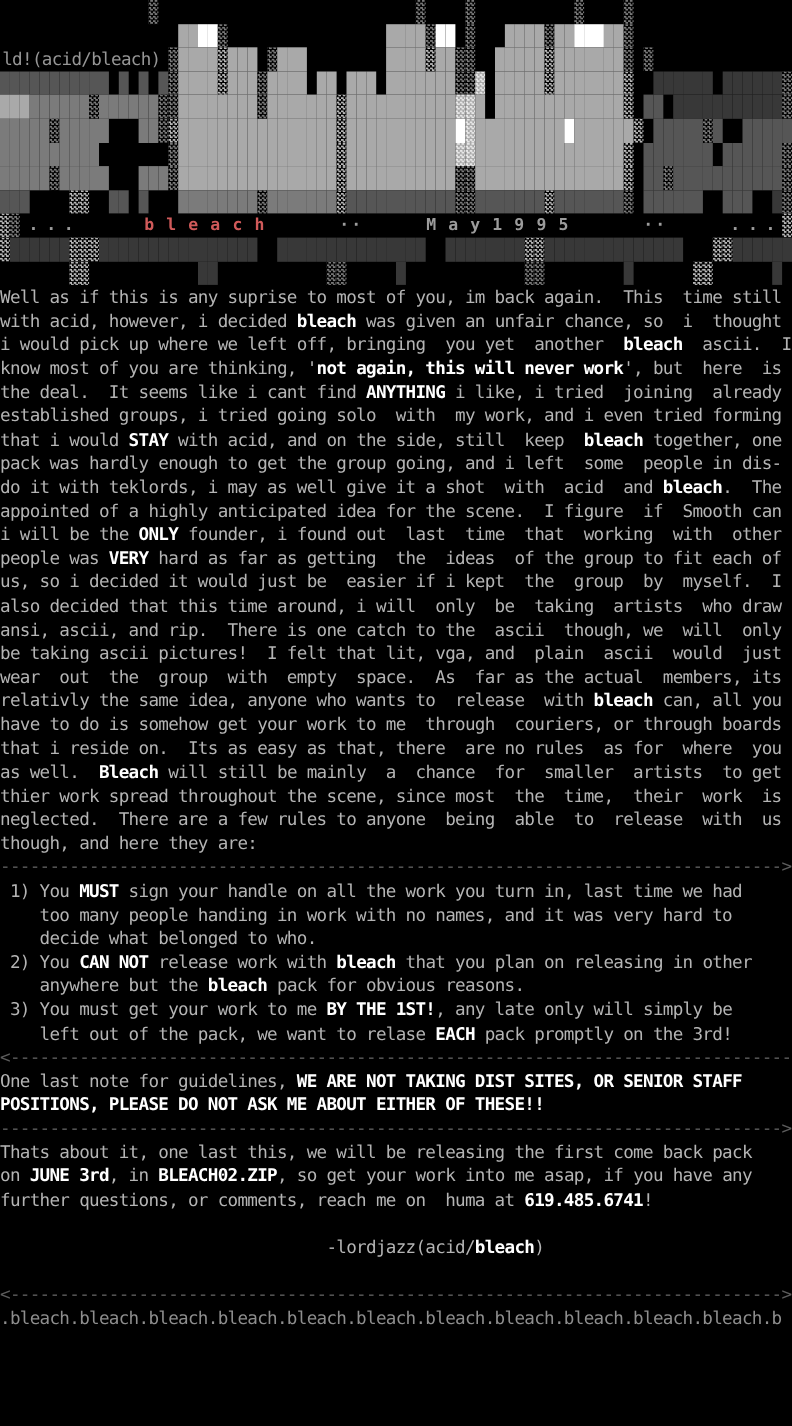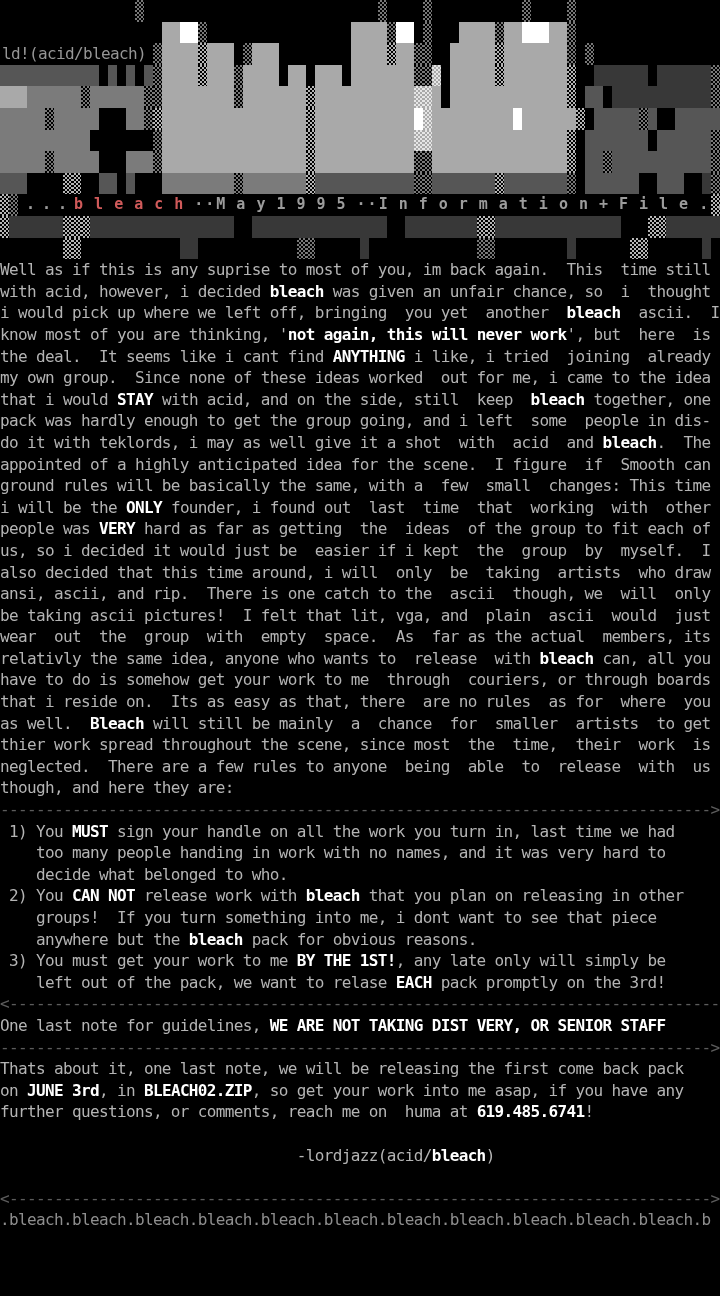--- a/index.html
+++ b/index.html
@@ -1025,63 +1025,61 @@
     </div>
 
   <div class="corner">ld!(acid/bleach)</div>
 
   <div class="title-row">
     <span class="tseg dots">...</span>
     <span class="tseg ls red">bleach</span>
     <span class="tseg middots">··</span>
     <span class="tseg ls">May1995</span>
     <span class="tseg middots">··</span>
-    <span class="tseg ls">Information+File</span>
     <span class="tseg dots">...</span>
   </div>
 
   <div class="bodytext" id="bodytext">
       <div class="line"><span class="seg-n">Well as if this is any suprise to most of you, im back again.  This  time still</span></div>
       <div class="line"><span class="seg-n">with acid, however, i decided </span><span class="seg-b">bleach</span><span class="seg-n"> was given an unfair chance, so  i  thought</span></div>
       <div class="line"><span class="seg-n">i would pick up where we left off, bringing  you yet  another  </span><span class="seg-b">bleach</span><span class="seg-n">  ascii.  I</span></div>
       <div class="line"><span class="seg-n">know most of you are thinking, '</span><span class="seg-b">not again, this will never work</span><span class="seg-n">', but  here  is</span></div>
       <div class="line"><span class="seg-n">the deal.  It seems like i cant find </span><span class="seg-b">ANYTHING</span><span class="seg-n"> i like, i tried  joining  already</span></div>
-      <div class="line"><span class="seg-n">my own group.  Since none of these ideas worked  out for me, i came to the idea</span></div>
+      <div class="line"><span class="seg-n">established groups, i tried going solo  with  my work, and i even tried forming</span></div>
       <div class="line"><span class="seg-n">that i would </span><span class="seg-b">STAY</span><span class="seg-n"> with acid, and on the side, still  keep  </span><span class="seg-b">bleach</span><span class="seg-n"> together, one</span></div>
       <div class="line"><span class="seg-n">pack was hardly enough to get the group going, and i left  some  people in dis-</span></div>
       <div class="line"><span class="seg-n">do it with teklords, i may as well give it a shot  with  acid  and </span><span class="seg-b">bleach</span><span class="seg-n">.  The</span></div>
       <div class="line"><span class="seg-n">appointed of a highly anticipated idea for the scene.  I figure  if  Smooth can</span></div>
-      <div class="line"><span class="seg-n">ground rules will be basically the same, with a  few  small  changes: This time</span></div>
       <div class="line"><span class="seg-n">i will be the </span><span class="seg-b">ONLY</span><span class="seg-n"> founder, i found out  last  time  that  working  with  other</span></div>
       <div class="line"><span class="seg-n">people was </span><span class="seg-b">VERY</span><span class="seg-n"> hard as far as getting  the  ideas  of the group to fit each of</span></div>
       <div class="line"><span class="seg-n">us, so i decided it would just be  easier if i kept  the  group  by  myself.  I</span></div>
       <div class="line"><span class="seg-n">also decided that this time around, i will  only  be  taking  artists  who draw</span></div>
       <div class="line"><span class="seg-n">ansi, ascii, and rip.  There is one catch to the  ascii  though, we  will  only</span></div>
       <div class="line"><span class="seg-n">be taking ascii pictures!  I felt that lit, vga, and  plain  ascii  would  just</span></div>
       <div class="line"><span class="seg-n">wear  out  the  group  with  empty  space.  As  far as the actual  members, its</span></div>
       <div class="line"><span class="seg-n">relativly the same idea, anyone who wants to  release  with </span><span class="seg-b">bleach</span><span class="seg-n"> can, all you</span></div>
       <div class="line"><span class="seg-n">have to do is somehow get your work to me  through  couriers, or through boards</span></div>
       <div class="line"><span class="seg-n">that i reside on.  Its as easy as that, there  are no rules  as for  where  you</span></div>
       <div class="line"><span class="seg-n">as well.  </span><span class="seg-b">Bleach</span><span class="seg-n"> will still be mainly  a  chance  for  smaller  artists  to get</span></div>
       <div class="line"><span class="seg-n">thier work spread throughout the scene, since most  the  time,  their  work  is</span></div>
       <div class="line"><span class="seg-n">neglected.  There are a few rules to anyone  being  able  to  release  with  us</span></div>
       <div class="line"><span class="seg-n">though, and here they are:</span></div>
       <div class="line"><span class="seg-d">-------------------------------------------------------------------------------&gt;</span></div>
       <div class="line"><span class="seg-n"> 1) You </span><span class="seg-b">MUST</span><span class="seg-n"> sign your handle on all the work you turn in, last time we had</span></div>
       <div class="line"><span class="seg-n">    too many people handing in work with no names, and it was very hard to</span></div>
       <div class="line"><span class="seg-n">    decide what belonged to who.</span></div>
       <div class="line"><span class="seg-n"> 2) You </span><span class="seg-b">CAN NOT</span><span class="seg-n"> release work with </span><span class="seg-b">bleach</span><span class="seg-n"> that you plan on releasing in other</span></div>
-      <div class="line"><span class="seg-n">    groups!  If you turn something into me, i dont want to see that piece</span></div>
       <div class="line"><span class="seg-n">    anywhere but the </span><span class="seg-b">bleach</span><span class="seg-n"> pack for obvious reasons.</span></div>
       <div class="line"><span class="seg-n"> 3) You must get your work to me </span><span class="seg-b">BY THE 1ST!</span><span class="seg-n">, any late only will simply be</span></div>
       <div class="line"><span class="seg-n">    left out of the pack, we want to relase </span><span class="seg-b">EACH</span><span class="seg-n"> pack promptly on the 3rd!</span></div>
       <div class="line"><span class="seg-d">&lt;-------------------------------------------------------------------------------</span></div>
-      <div class="line"><span class="seg-n">One last note for guidelines, </span><span class="seg-b">WE ARE NOT TAKING DIST VERY, OR SENIOR STAFF</span></div>
+      <div class="line"><span class="seg-n">One last note for guidelines, </span><span class="seg-b">WE ARE NOT TAKING DIST SITES, OR SENIOR STAFF</span></div>
+      <div class="line"><span class="seg-b">POSITIONS, PLEASE DO NOT ASK ME ABOUT EITHER OF THESE!!</span></div>
       <div class="line"><span class="seg-d">-------------------------------------------------------------------------------&gt;</span></div>
-      <div class="line"><span class="seg-n">Thats about it, one last note, we will be releasing the first come back pack</span></div>
+      <div class="line"><span class="seg-n">Thats about it, one last this, we will be releasing the first come back pack</span></div>
       <div class="line"><span class="seg-n">on </span><span class="seg-b">JUNE 3rd</span><span class="seg-n">, in </span><span class="seg-b">BLEACH02.ZIP</span><span class="seg-n">, so get your work into me asap, if you have any</span></div>
       <div class="line"><span class="seg-n">further questions, or comments, reach me on  huma at </span><span class="seg-b">619.485.6741</span><span class="seg-n">!</span></div>
       <div class="line"></div>
       <div class="line"><span class="seg-n">                                 -lordjazz(acid/</span><span class="seg-b">bleach</span><span class="seg-n">)</span></div>
       <div class="line"></div>
       <div class="line"><span class="seg-d">&lt;------------------------------------------------------------------------------&gt;</span></div>
       <div class="line"><span class="seg-m">.bleach.bleach.bleach.bleach.bleach.bleach.bleach.bleach.bleach.bleach.bleach.b</span></div>
     </div>
 
 </div>

